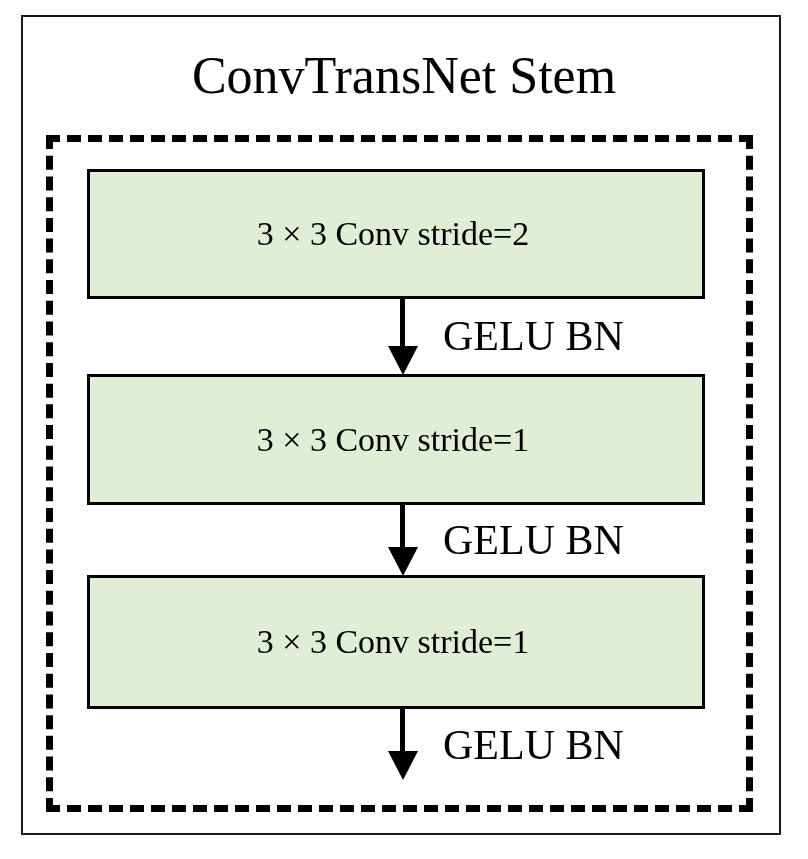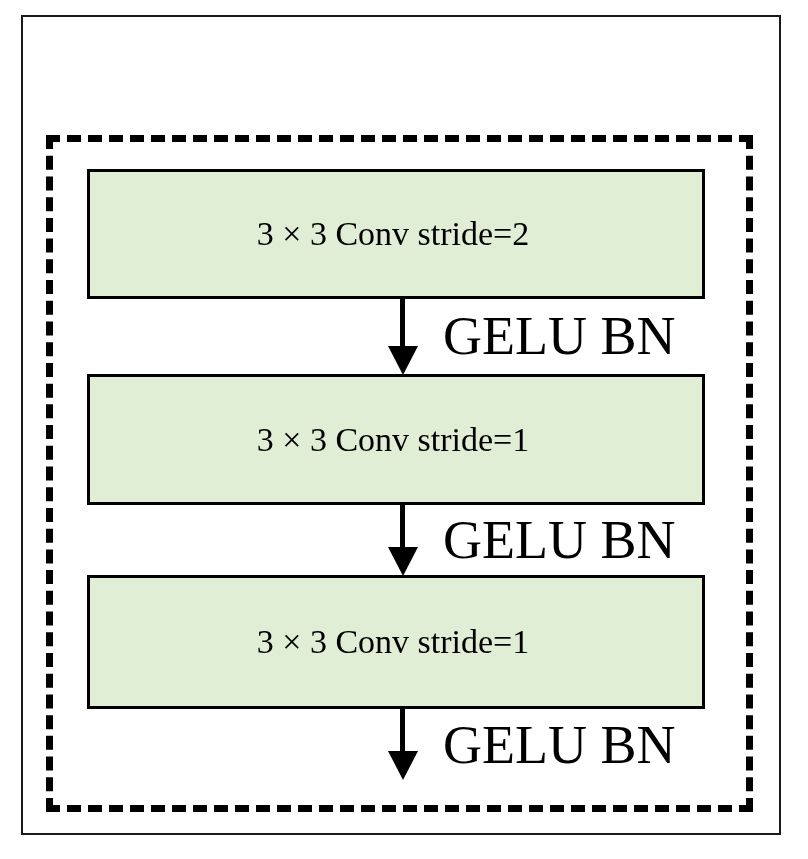--- a/index.html
+++ b/index.html
@@ -115,36 +115,37 @@
   #arrow-1 .head  { top: 43px; }
 
   #arrow-2 { top: 708px; height: 73px; }
   #arrow-2 .shaft { height: 45px; }
   #arrow-2 .head  { top: 43px; }
 
   
   .edge-label {
     position: absolute;
     left: 443px;
-    font-size: 54px;
+    font-size: 42px;
     line-height: 46px;
     color: #000000;
     white-space: nowrap;
   }
   #edge-label-0 { top: 313px; }
   #edge-label-1 { top: 517px; }
   #edge-label-2 { top: 722px; }
 </style>
 </head>
 <body>
 
 <div id="canvas">
 
   <div class="outer-frame"></div>
 
+  <div class="diagram-title">ConvTransNet Stem</div>
 
   <div class="dashed-group"></div>
 
   <div class="conv-block" id="block-0">
     <span class="block-label">3 × 3 Conv stride=2</span>
   </div>
 
   <div class="arrow" id="arrow-0">
     <div class="shaft"></div>
     <div class="head"></div>

